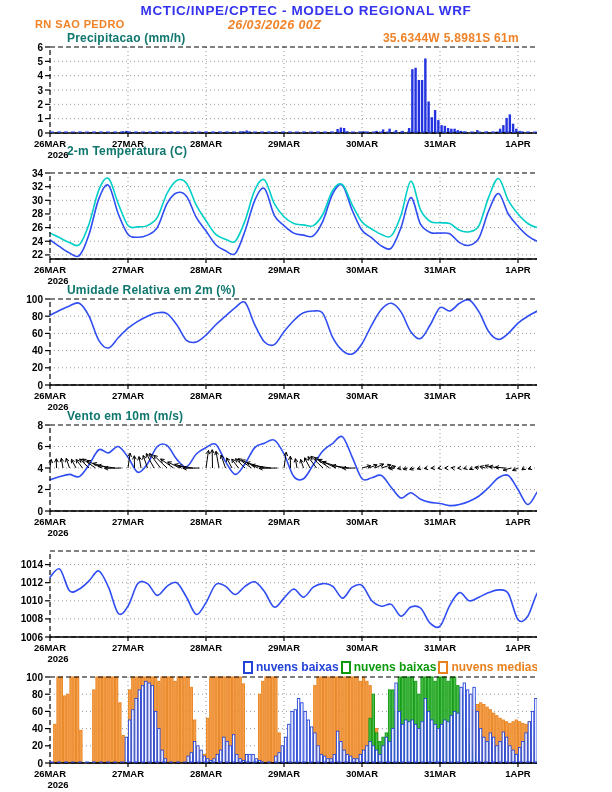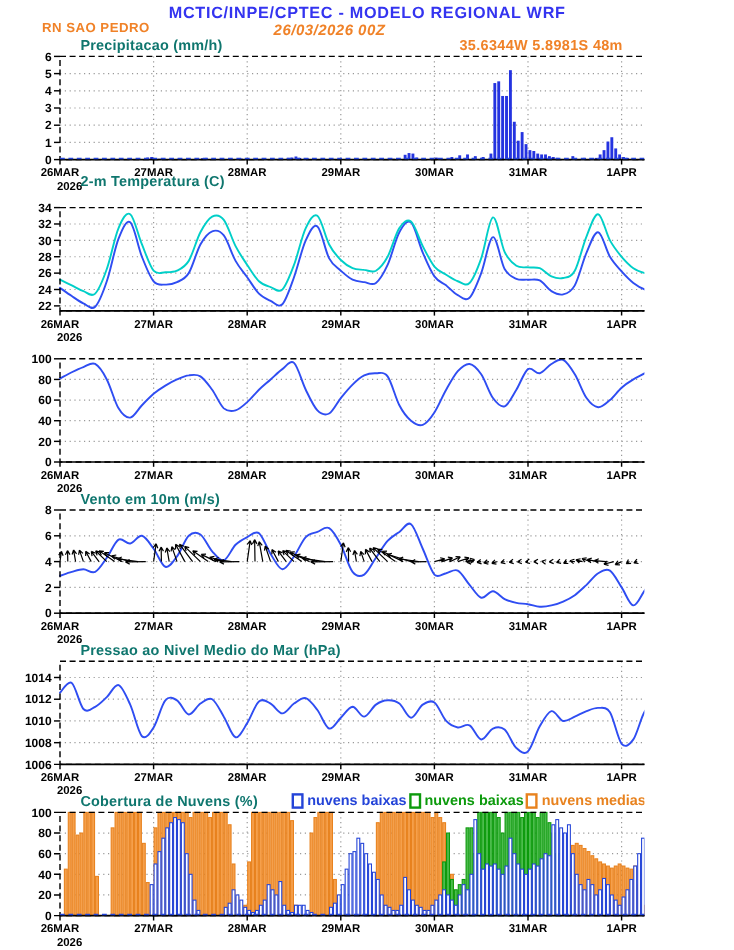--- a/index.html
+++ b/index.html
@@ -18,27 +18,26 @@
   .leg .sq{width:6px;height:9px;border:2px solid #000;background:#fff;display:inline-block;}
   .psvg{position:absolute;left:0;width:612px;height:86px;overflow:visible;}
 </style>
 </head>
 <body>
 
 <div class="page">
   <div class="hdr1" style="color: rgb(52, 52, 240);">MCTIC/INPE/CPTEC - MODELO REGIONAL WRF</div>
   <div class="hdr-station" style="color: rgb(240, 130, 40);">RN SAO PEDRO</div>
   <div class="hdr-run" style="color: rgb(240, 130, 40);">26/03/2026 00Z</div>
-  <div class="loc" style="color: rgb(240, 130, 40);">35.6344W 5.8981S 48m</div>
+  <div class="loc" style="color: rgb(240, 130, 40);">35.6344W 5.8981S 61m</div>
 
   <div class="ptitle t0">Precipitacao (mm/h)</div>
   <div class="ptitle t1">2-m Temperatura (C)</div>
+  <div class="ptitle t2">Umidade Relativa em 2m (%)</div>
   <div class="ptitle t3">Vento em 10m (m/s)</div>
-  <div class="ptitle t4">Pressao ao Nivel Medio do Mar (hPa)</div>
-  <div class="ptitle t5">Cobertura de Nuvens (%)</div>
 
   <div class="legend">
     <span class="leg">
       <span class="sq" style="border-color: rgb(36, 68, 216);"></span>
       <span style="color: rgb(36, 68, 216);">nuvens baixas</span>
     </span>
     <span class="leg">
       <span class="sq" style="border-color: rgb(12, 154, 12);"></span>
       <span style="color: rgb(12, 154, 12);">nuvens baixas</span>
     </span>

